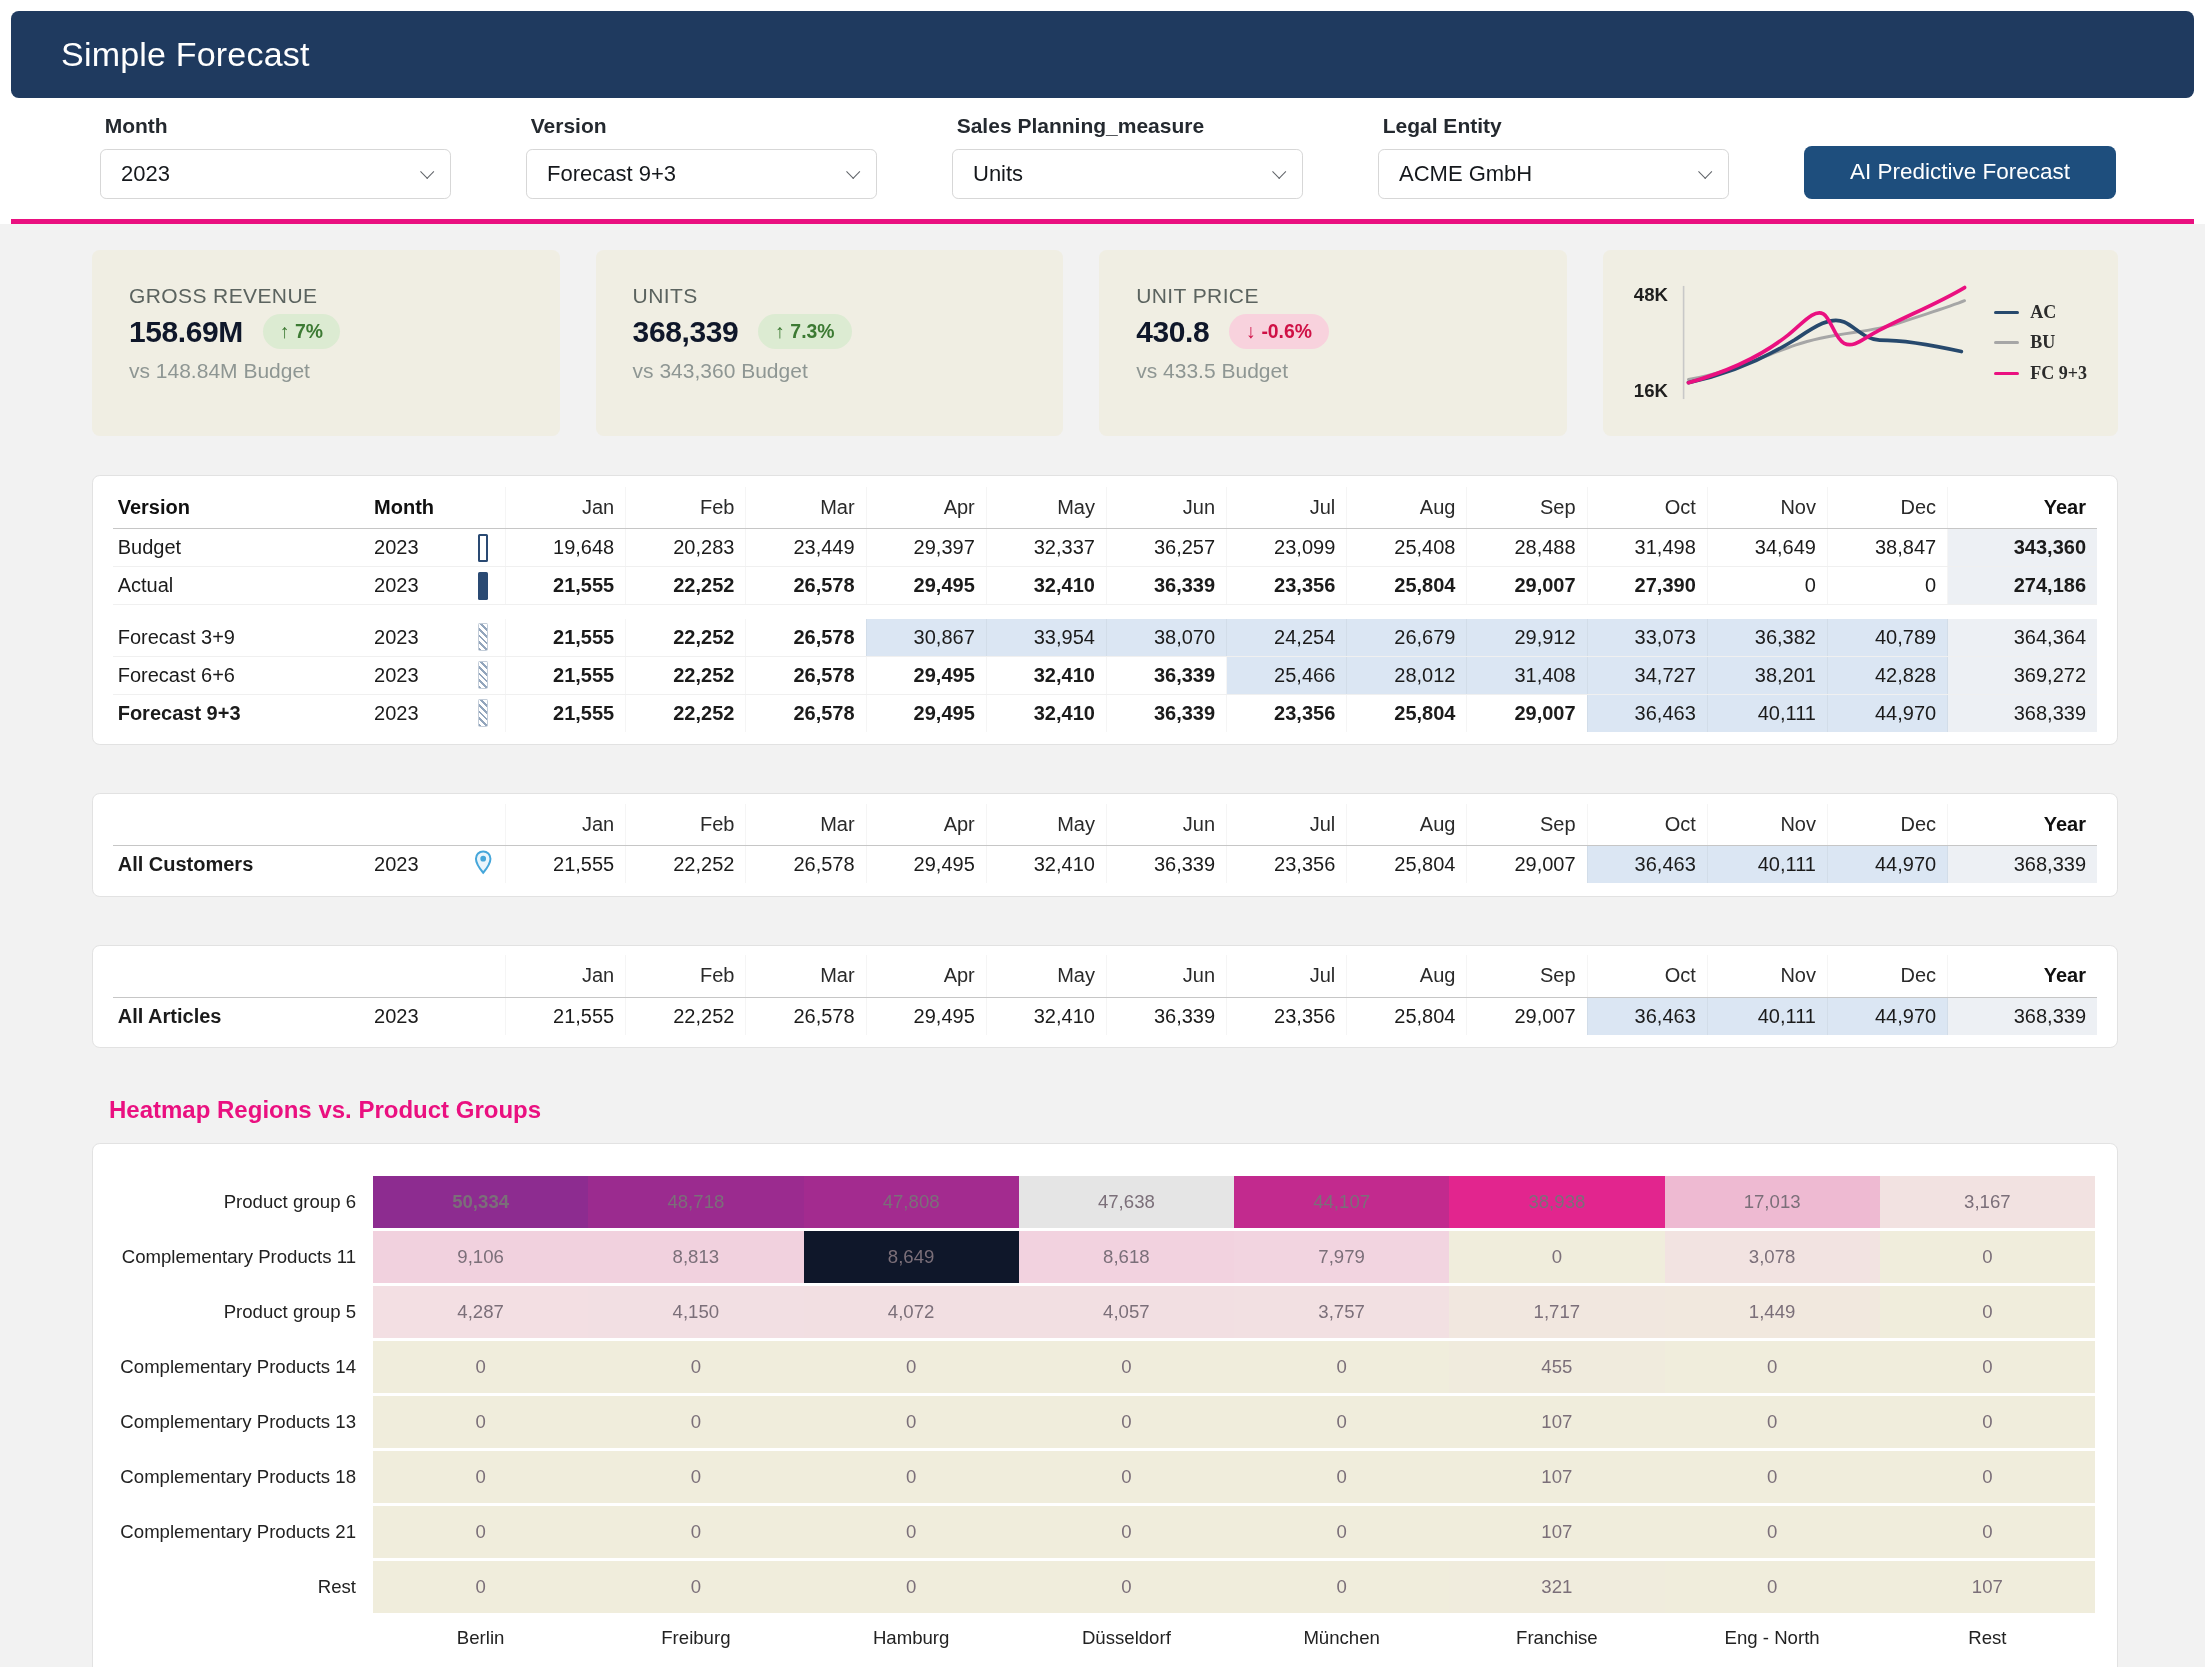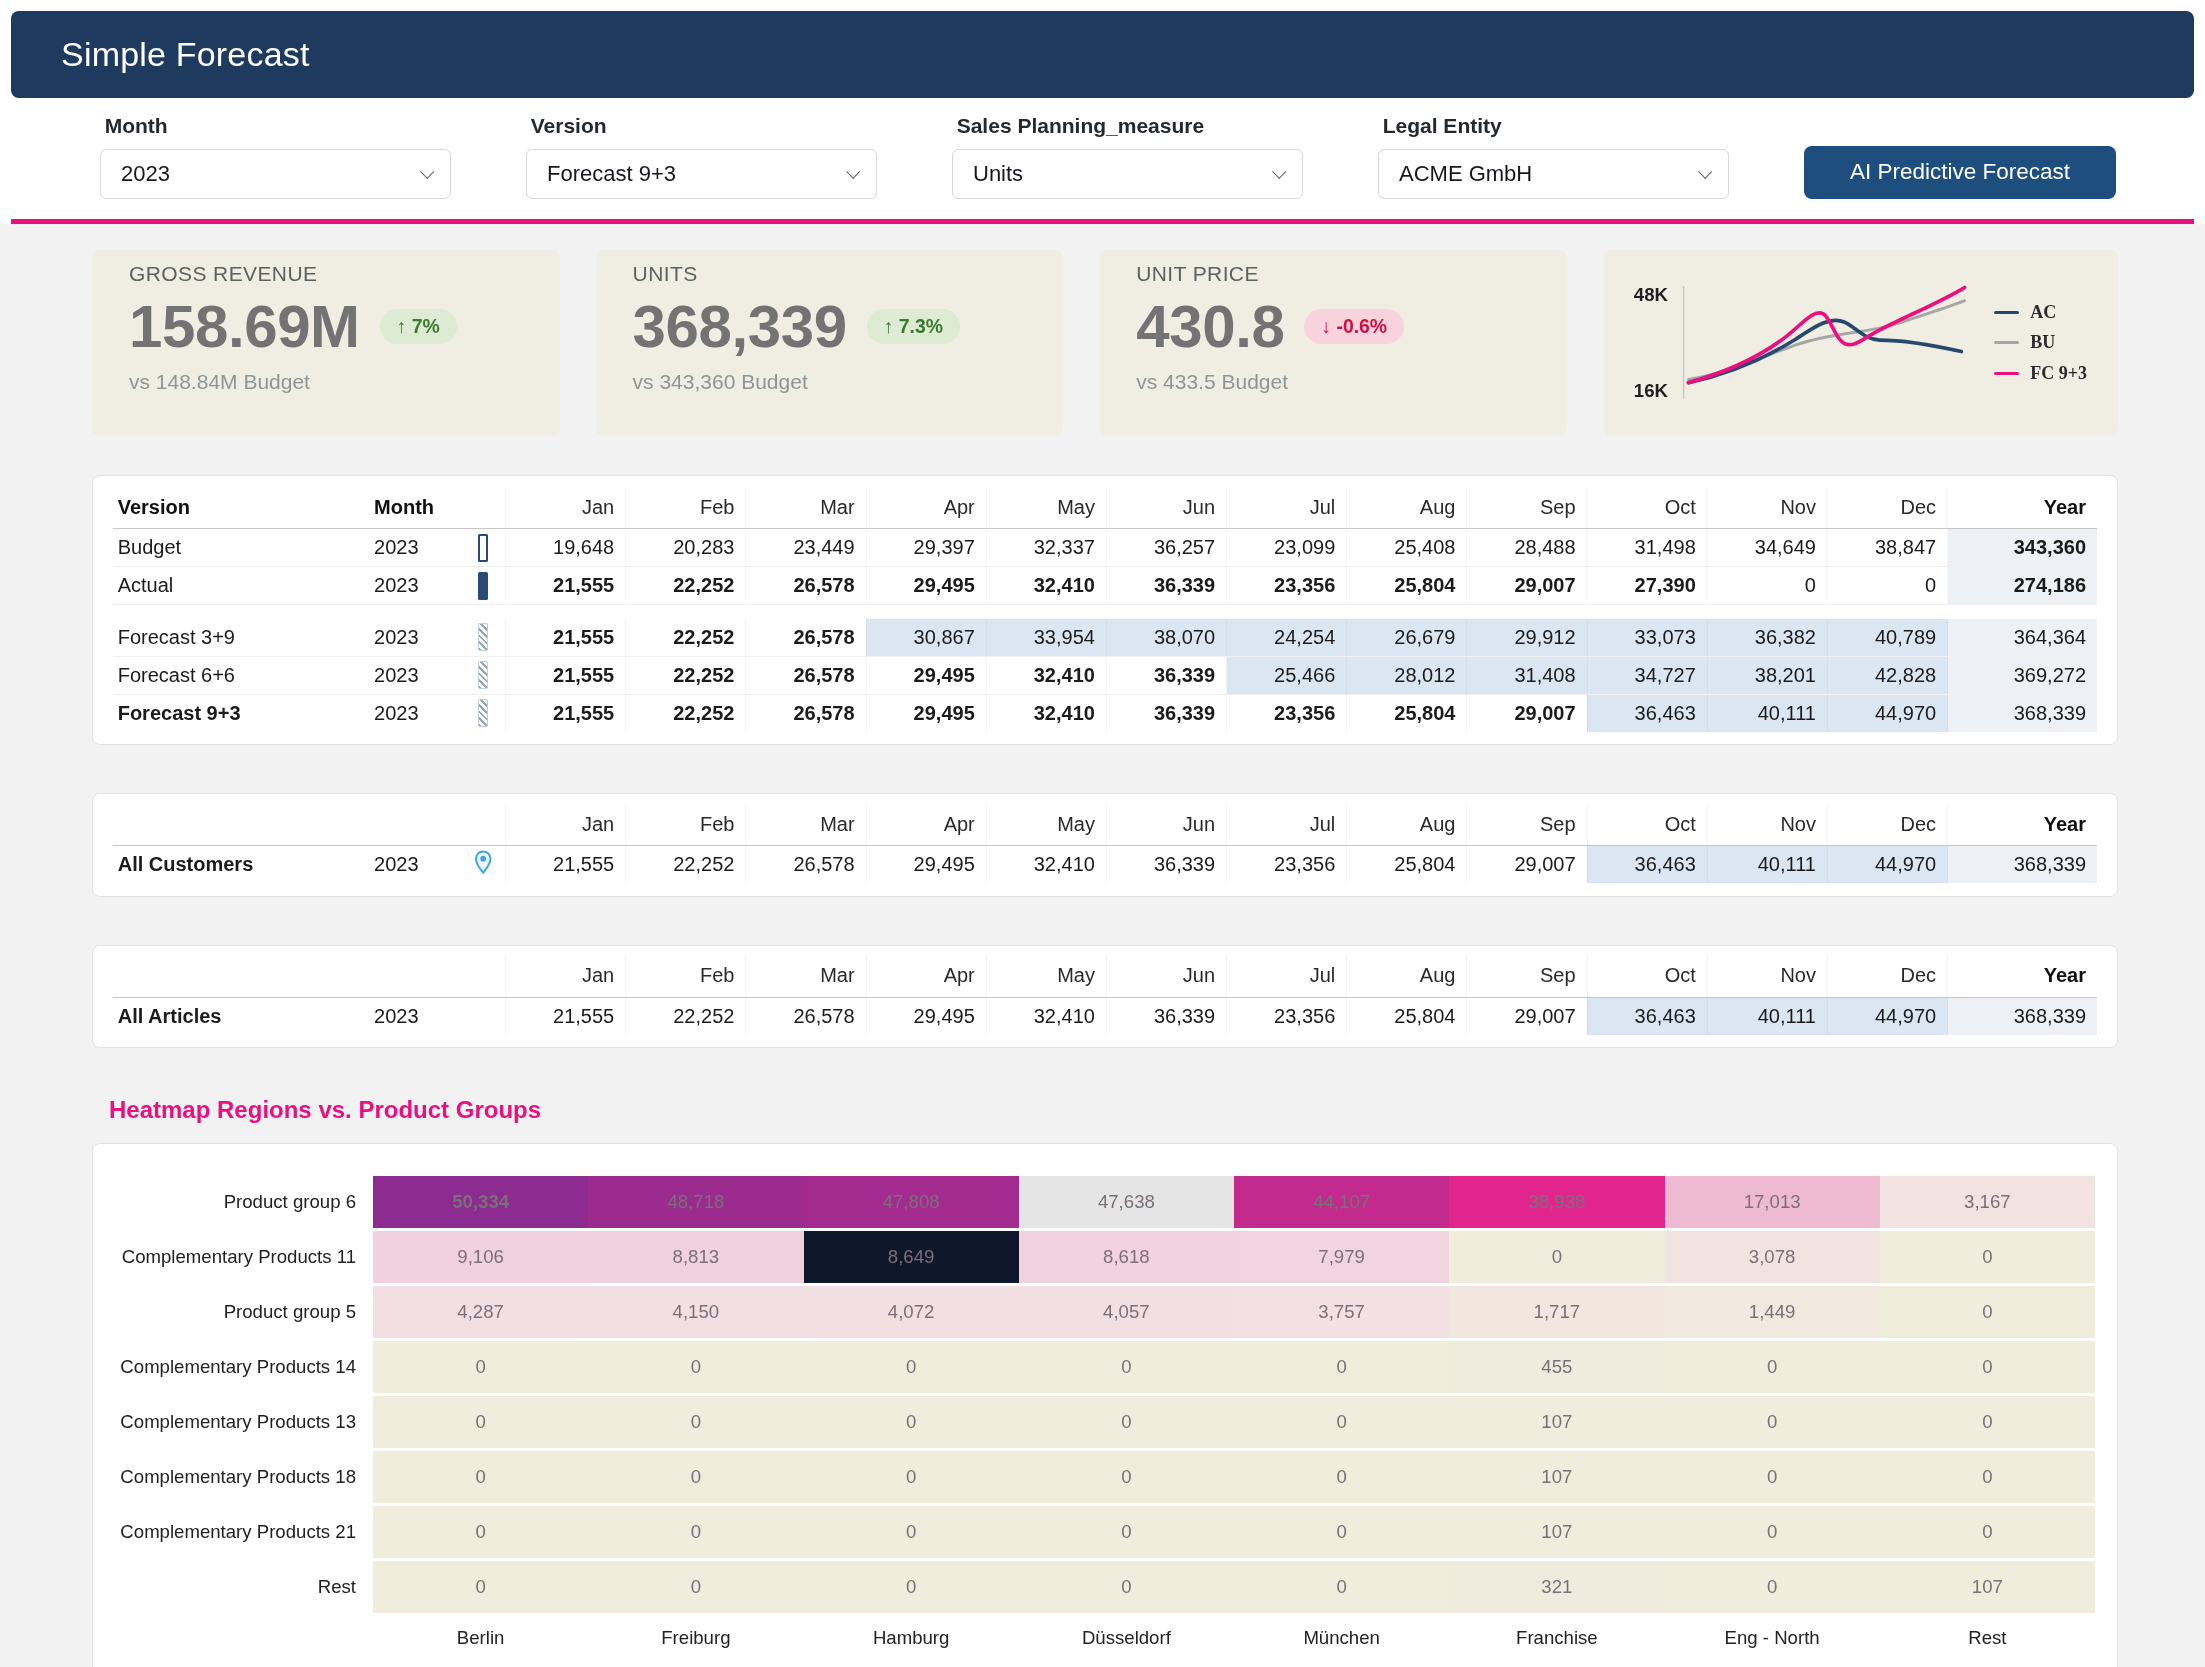--- a/index.html
+++ b/index.html
@@ -14,24 +14,24 @@
   .fgroup { display: flex; flex-direction: column; }
   .flabel { font-size: 21px; font-weight: 700; color: #24292f; margin: 0 0 11px 4.7px; }
   .select { width: 351px; height: 50px; border: 0.8px solid #d7d7d7; border-radius: 6.2px; background: #fff; display: flex; align-items: center; justify-content: space-between; padding: 0 20px; font-size: 22px; color: #15181c; cursor: pointer; }
   .chev { width: 10px; height: 10px; border-right: 1.9px solid #5f6368; border-bottom: 1.9px solid #5f6368; transform: rotate(45deg) translateY(-3.1px); }
   .ai-btn { margin-left: auto; width: 354px; height: 53px; background: #1e4e7d; color: #fff; font-family: inherit; font-size: 22.5px; font-weight: 500; border: none; border-radius: 7.8px; cursor: pointer; }
 
   .content { padding: 26.4px 87px 0 92px; }
 
   
   .kpi-row { display: flex; gap: 36px; }
-  .kpi-card { flex: 1; height: 186px; background: #f0eee3; border-radius: 7.8px; padding: 12px 37px; }
+  .kpi-card { flex: 1; height: 186px; background: #f0eee3; border-radius: 7.8px; padding: 34px 37px; }
   .kpi-label { font-size: 21px; color: #5b635f; letter-spacing: 0.4px; }
   .kpi-value-row { display: flex; align-items: center; gap: 20px; margin-top: 6.2px; }
-  .kpi-value { font-size: 60px; font-weight: 700; color: #737373; letter-spacing: -0.4px; }
+  .kpi-value { font-size: 30px; font-weight: 700; color: #0f172a; letter-spacing: -0.4px; }
   .badge { border-radius: 776px; padding: 6.2px 17px; font-size: 19.4px; font-weight: 600; white-space: nowrap; }
   .badge.up { background: #dcebd2; color: #3c7a33; }
   .badge.down { background: #f8d2dd; color: #cf1045; }
   .kpi-sub { font-size: 21px; color: #8e9693; margin-top: 9.3px; }
 
   .spark-card { display: flex; align-items: center; gap: 14px; padding: 28px 31px; }
   .spark-y { display: flex; flex-direction: column; justify-content: space-between; height: 118px; font-size: 18.6px; font-weight: 700; color: #1f1f1f; }
   .spark-svg { width: 289px; height: 123px; }
   .spark-svg path { fill: none; stroke-width: 4.5; stroke-linecap: round; stroke-linejoin: round; }
   .spark-svg .p-bu { stroke-width: 3.5; }

